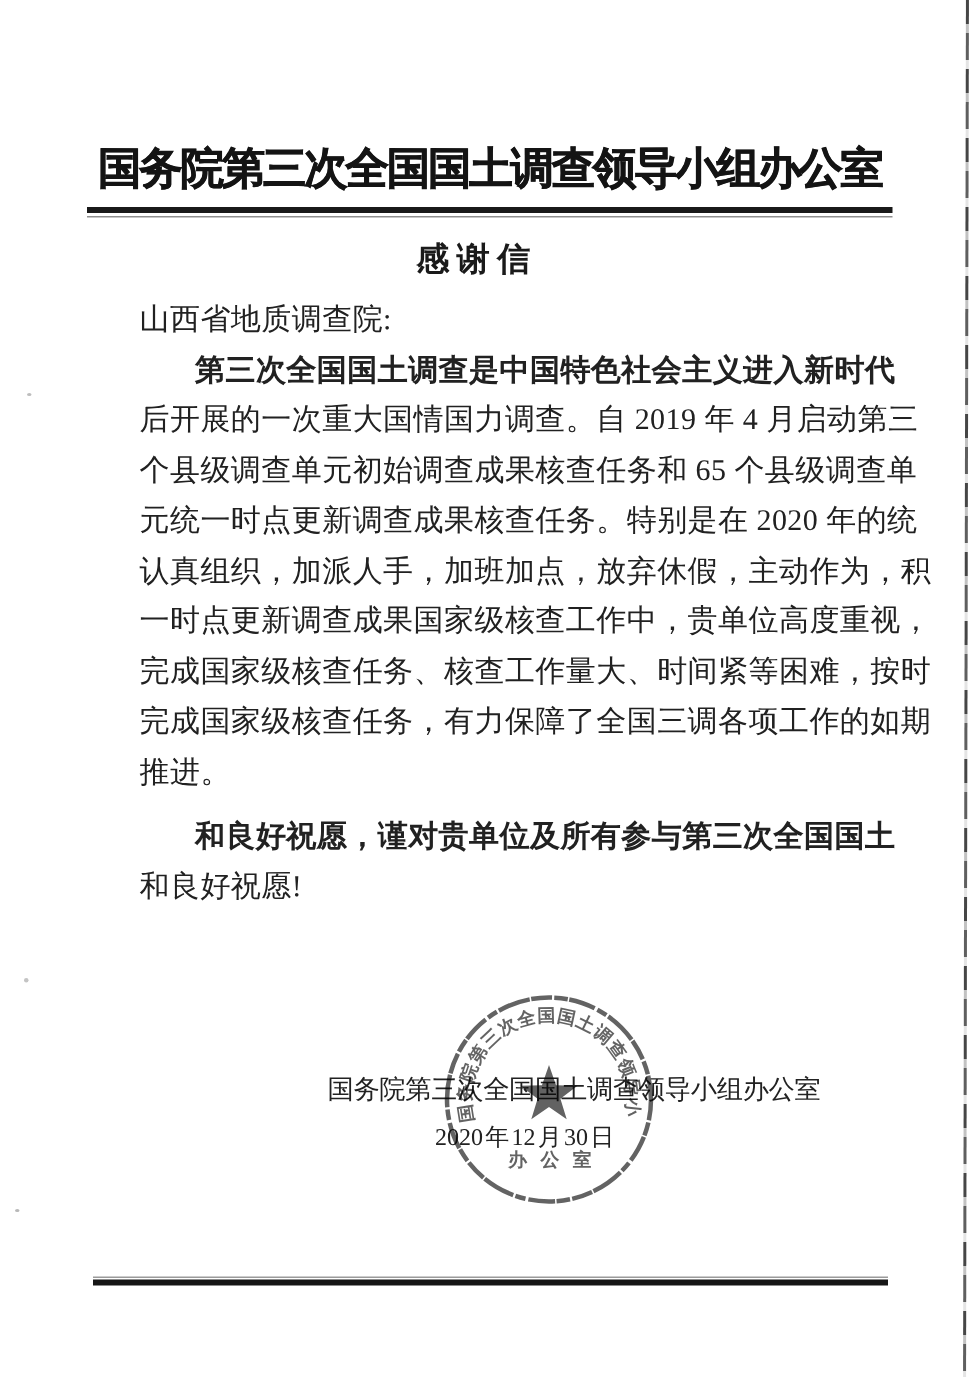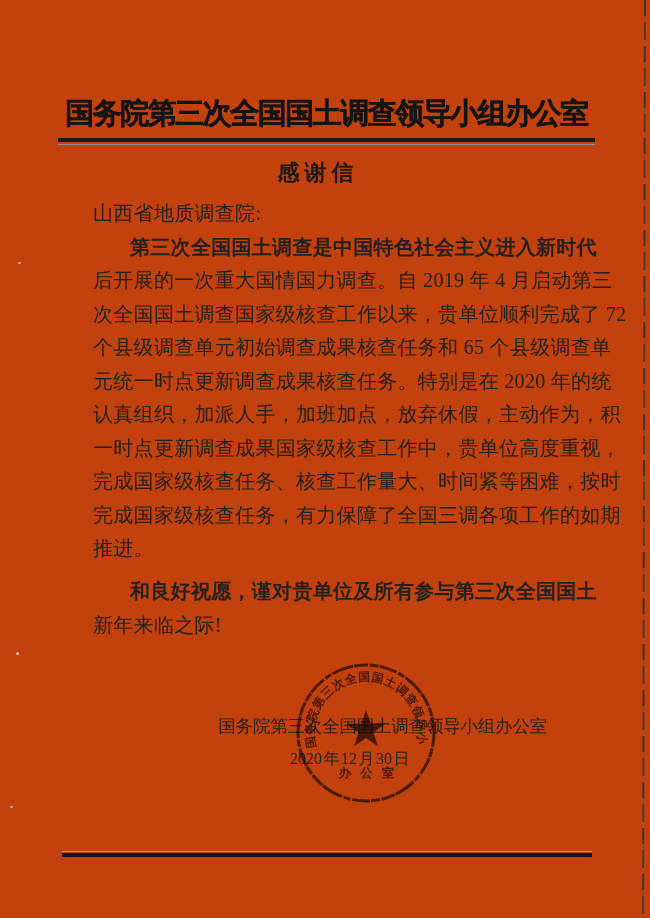--- a/index.html
+++ b/index.html
@@ -1,18 +1,18 @@
 <!DOCTYPE html>
 <html><head>
 <meta charset="utf-8">
 <style>
   html,body{margin:0;padding:0;background:#e8e8e8;}
   .page{
     position:relative;width:650px;height:918px;margin:0 auto;
-    background:#c2410c;overflow:hidden;
+    background:#ffffff;overflow:hidden;
     font-family:"Liberation Serif","DejaVu Serif",serif;
     color:#1e1e1e;
   }
   
   .org-title{
     position:absolute;top:96px;left:58px;width:537px;
     text-align:center;font-size:29px;font-weight:700;line-height:1.2;
     letter-spacing:-1.5px;color:#141414;
     -webkit-text-stroke:.4px #141414;white-space:nowrap;
   }
@@ -78,33 +78,32 @@
   </div>
 
   <div class="doc-title">感谢信</div>
 
   <div class="body-text">
     <div class="line">山西省地质调查院:</div>
 
     <div>
       <div class="line indent">第三次全国国土调查是中国特色社会主义进入新时代</div>
       <div class="line">后开展的一次重大国情国力调查。自 2019 年 4 月启动第三</div>
-      <div class="line">次全国国土调查国家级核查工作以来，贵单位顺利完成了 72</div>
       <div class="line">个县级调查单元初始调查成果核查任务和 65 个县级调查单</div>
       <div class="line">元统一时点更新调查成果核查任务。特别是在 2020 年的统</div>
       <div class="line">认真组织，加派人手，加班加点，放弃休假，主动作为，积</div>
       <div class="line">一时点更新调查成果国家级核查工作中，贵单位高度重视，</div>
       <div class="line">完成国家级核查任务、核查工作量大、时间紧等困难，按时</div>
       <div class="line">完成国家级核查任务，有力保障了全国三调各项工作的如期</div>
       <div class="line">推进。</div>
     </div>
 
     <div class="para2">
       <div class="line indent">和良好祝愿，谨对贵单位及所有参与第三次全国国土</div>
-      <div class="line">新年来临之际!</div>
+      <div class="line">和良好祝愿!</div>
     </div>
   </div>
 
   <div class="signature">国务院第三次全国国土调查领导小组办公室</div>
 
   <div class="date">2020 年 12 月 30 日</div>
 
   <svg class="stamp" viewBox="0 0 150 150" xmlns="http://www.w3.org/2000/svg" xmlns:xlink="http://www.w3.org/1999/xlink">
     <circle cx="75" cy="75" r="68" fill="none" stroke="#3c3c3c" stroke-width="3" stroke-dasharray="14 1.5 9 1 18 2 7 1.5 22 1"></circle>
     <path id="sealArc" d="M 25.3,90.2 A 52,52 0 1 1 124.7,90.2" fill="none"></path>

